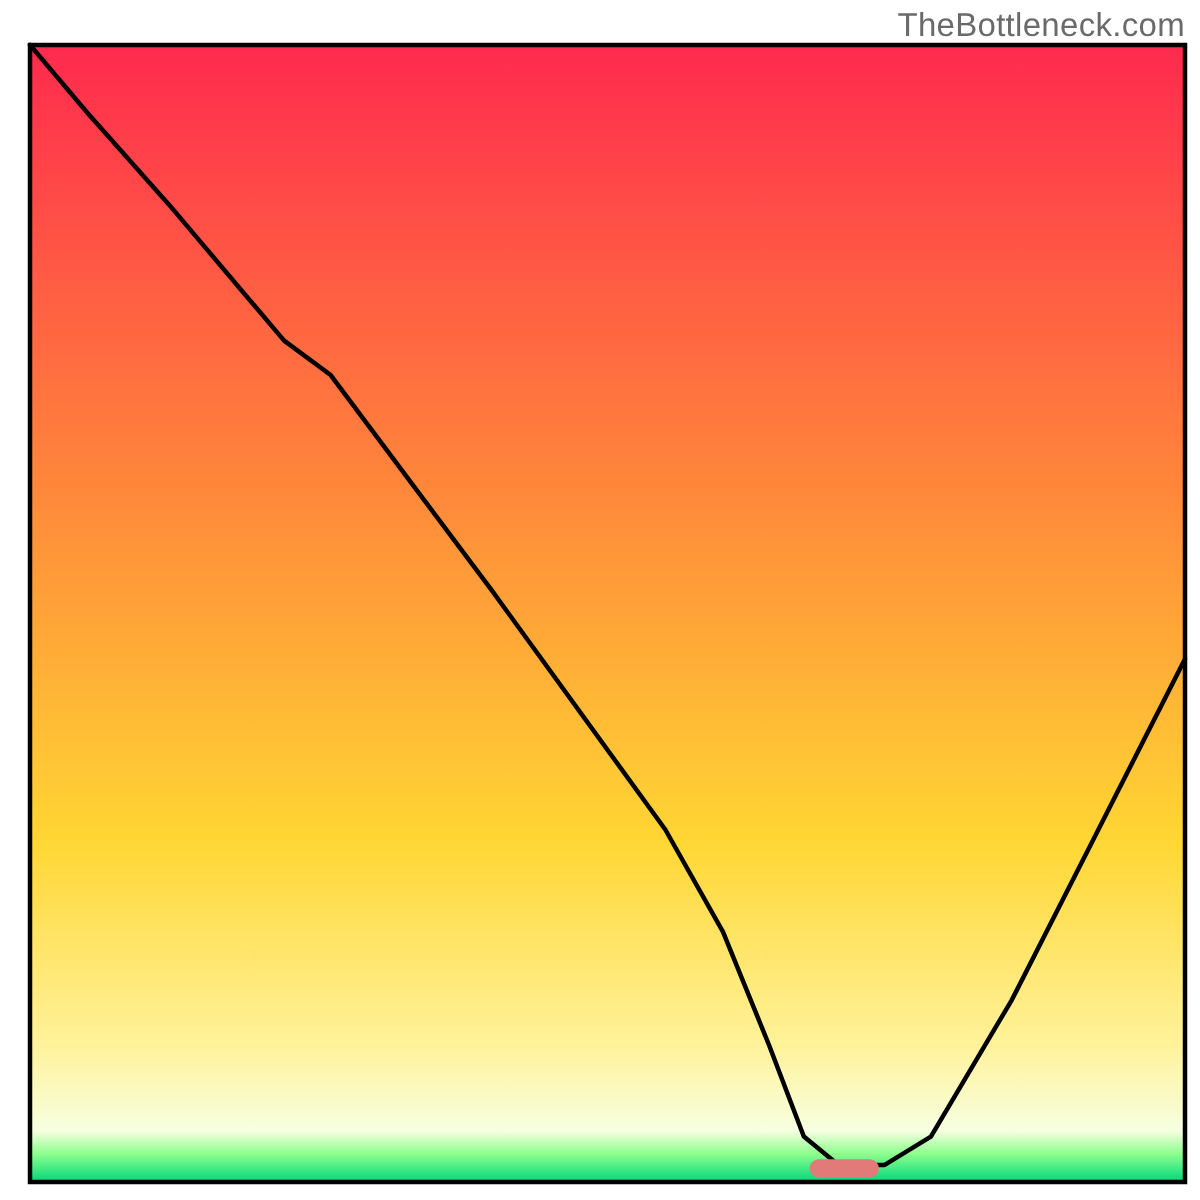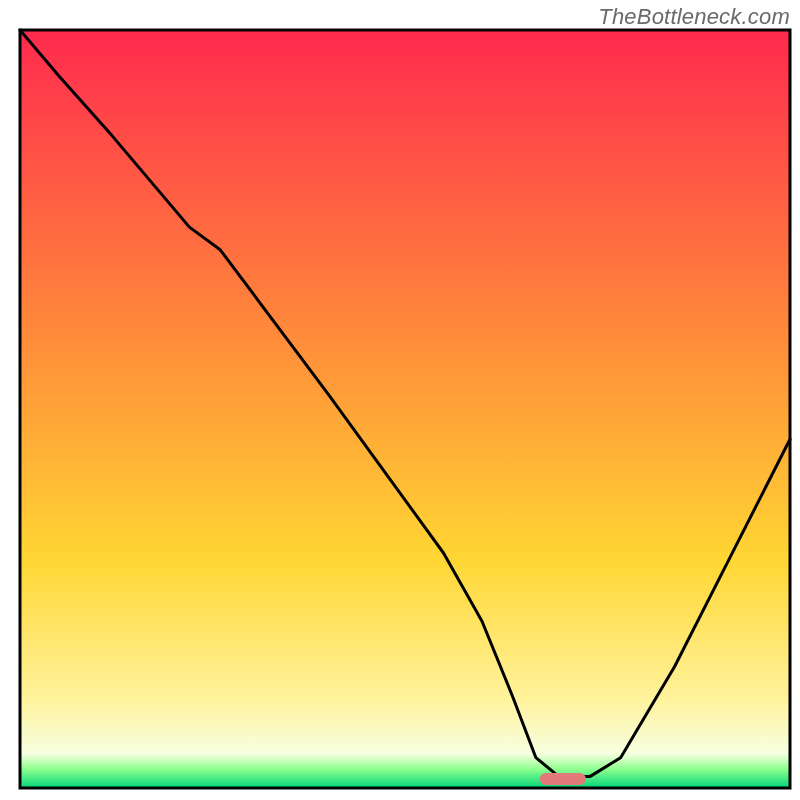--- a/index.html
+++ b/index.html
@@ -7,21 +7,20 @@
     padding: 0;
     width: 800px;
     height: 800px;
     background: #ffffff;
     font-family: Arial, Helvetica, sans-serif;
   }
   .chart-container {
     position: relative;
     width: 800px;
     height: 800px;
-    font-style: italic;
   }
   .watermark {
     position: absolute;
     top: 4px;
     right: 10px;
     color: #6a6a6a;
     font-size: 22px;
     font-weight: 500;
     letter-spacing: 0.2px;
     z-index: 3;

